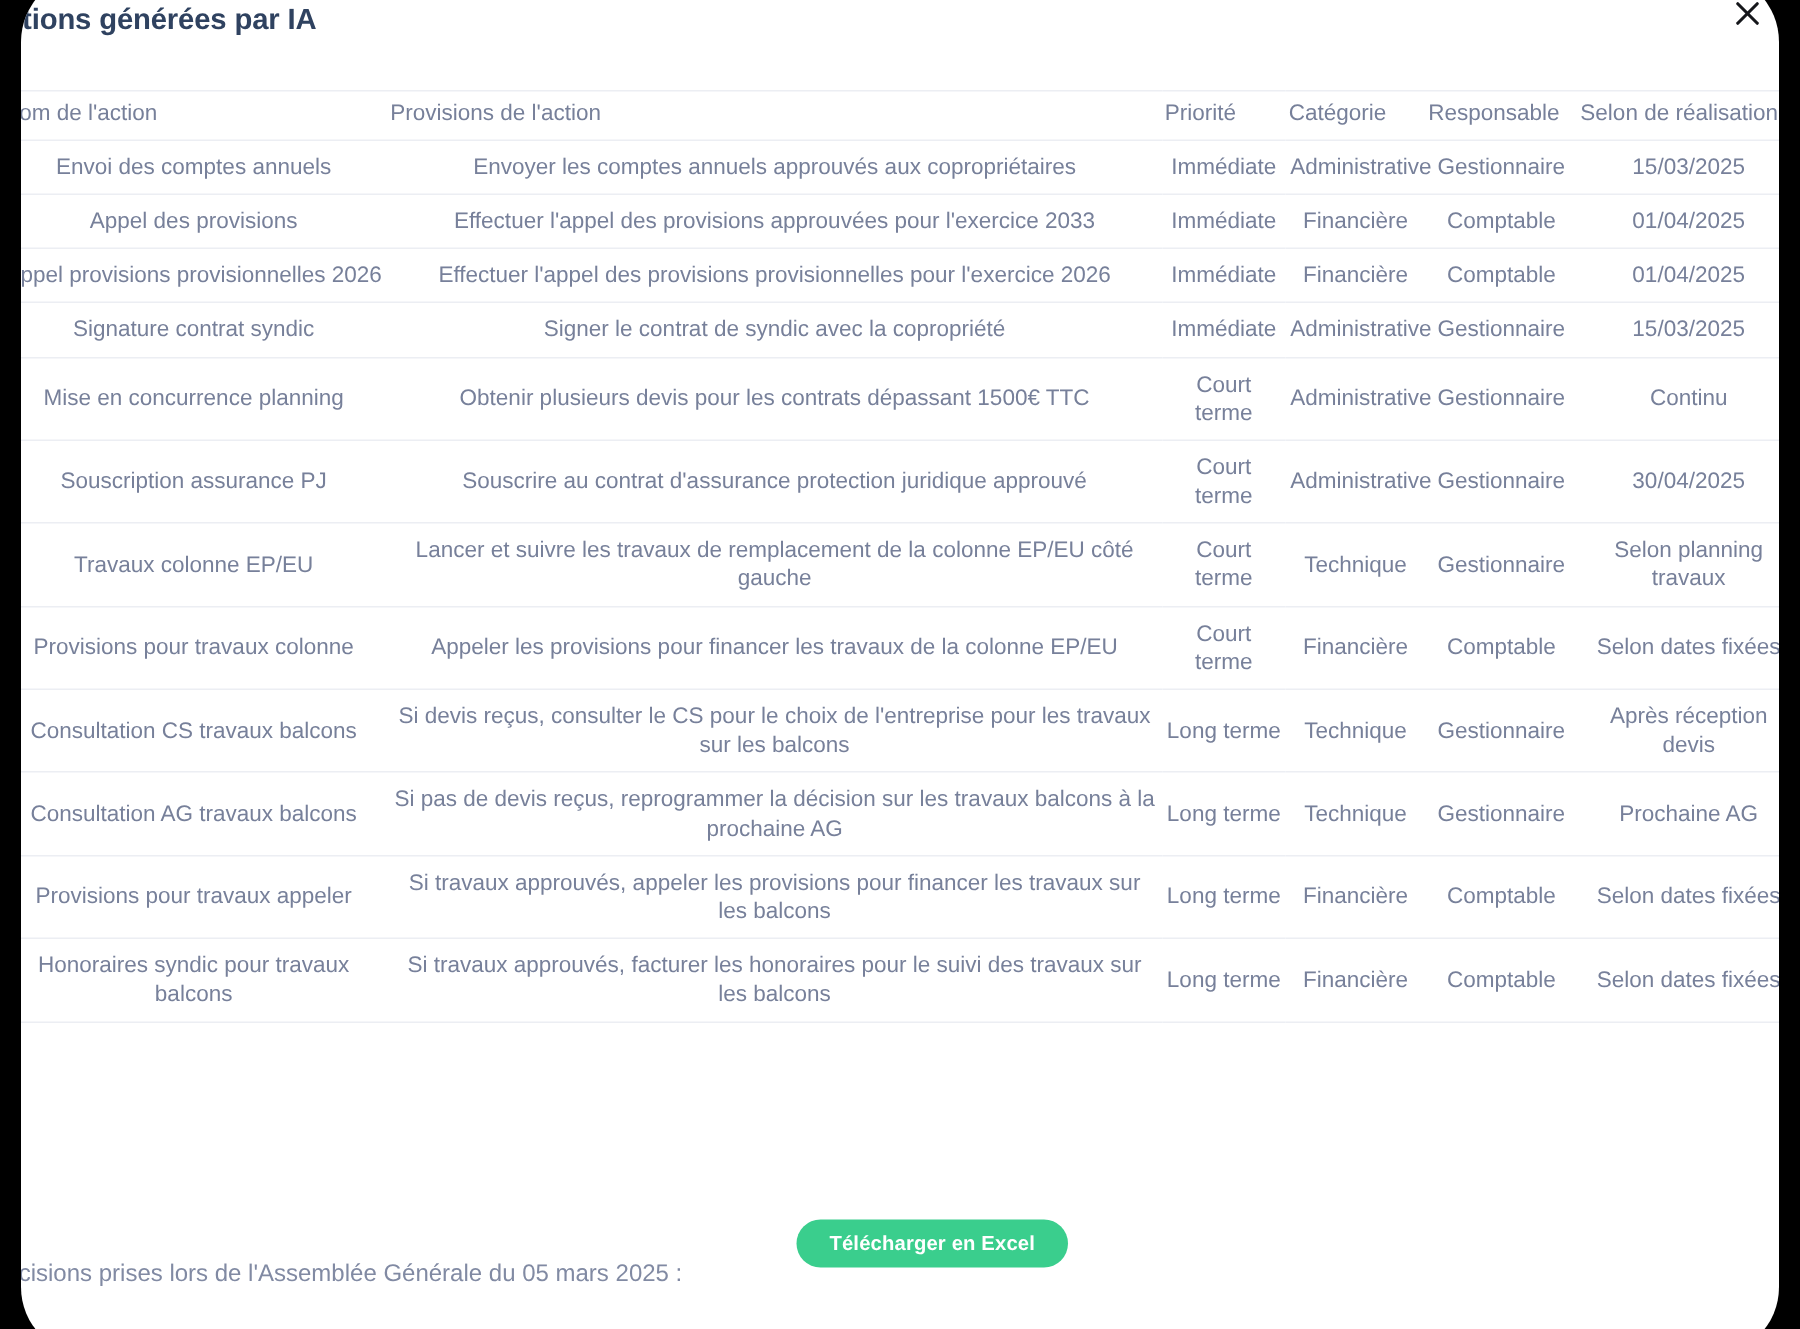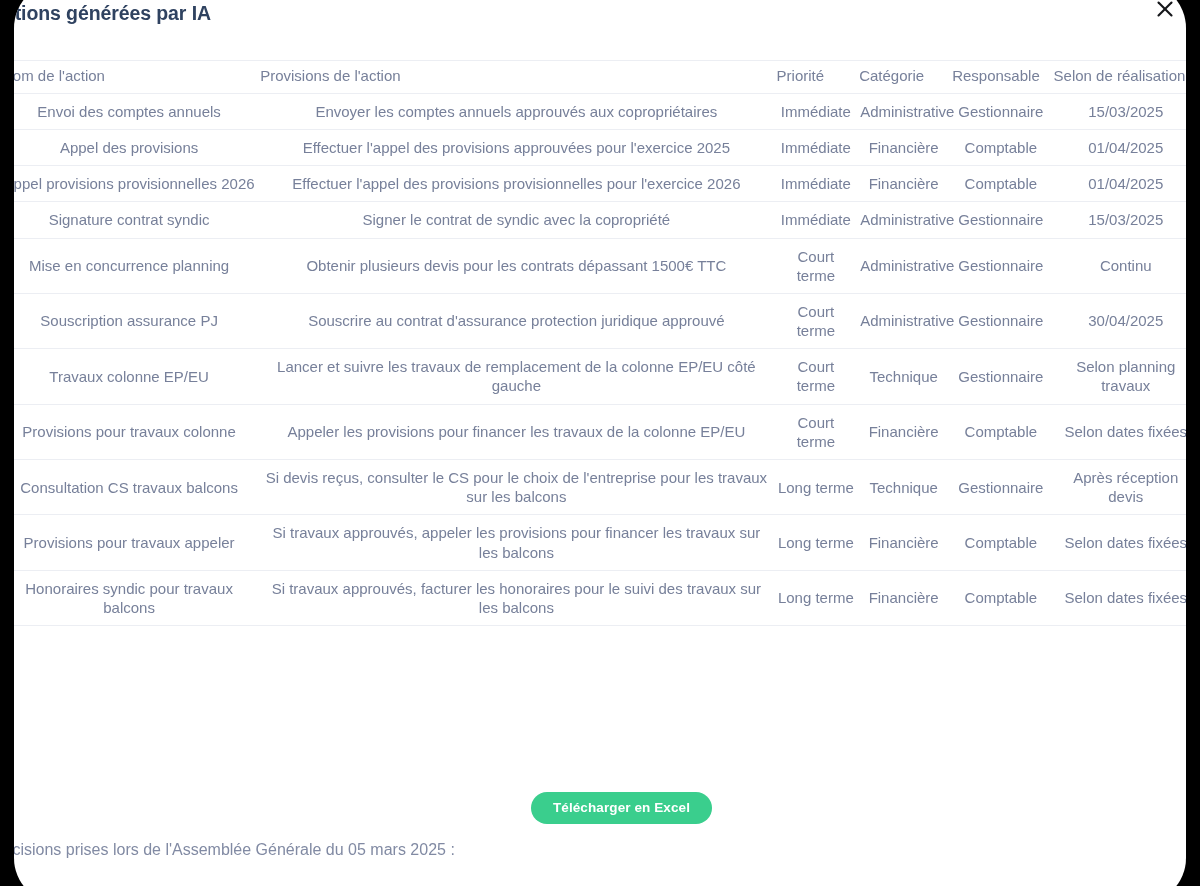--- a/index.html
+++ b/index.html
@@ -113,21 +113,21 @@
   col.c-desc  { width: 494px; }
   col.c-prio  { width: 79px;  }
   col.c-cat   { width: 89px;  }
   col.c-resp  { width: 97px;  }
   col.c-date  { width: 142px; }
 
   
   #download-row {
     position: absolute;
     left: 0;
-    top: 792px;
+    top: 813px;
     width: 1200px;
     text-align: center;
     padding-left: 43px;
   }
   #download-excel-button {
     display: inline-block;
     background: #3ace8d;
     color: #ffffff;
     border: none;
     border-radius: 17px;
@@ -192,21 +192,21 @@
               <tr>
                 <td>Envoi des comptes annuels</td>
                 <td>Envoyer les comptes annuels approuvés aux copropriétaires</td>
                 <td>Immédiate</td>
                 <td>Administrative</td>
                 <td>Gestionnaire</td>
                 <td>15/03/2025</td>
               </tr>
               <tr>
                 <td>Appel des provisions</td>
-                <td>Effectuer l'appel des provisions approuvées pour l'exercice 2025</td>
+                <td>Effectuer l'appel des provisions approuvées pour l'exercice 2033</td>
                 <td>Immédiate</td>
                 <td>Financière</td>
                 <td>Comptable</td>
                 <td>01/04/2025</td>
               </tr>
               <tr>
                 <td>Appel provisions provisionnelles 2026</td>
                 <td>Effectuer l'appel des provisions provisionnelles pour l'exercice 2026</td>
                 <td>Immédiate</td>
                 <td>Financière</td>
@@ -255,20 +255,28 @@
               </tr>
               <tr>
                 <td>Consultation CS travaux balcons</td>
                 <td>Si devis reçus, consulter le CS pour le choix de l'entreprise pour les travaux sur les balcons</td>
                 <td>Long terme</td>
                 <td>Technique</td>
                 <td>Gestionnaire</td>
                 <td>Après réception devis</td>
               </tr>
               <tr>
+                <td>Consultation AG travaux balcons</td>
+                <td>Si pas de devis reçus, reprogrammer la décision sur les travaux balcons à la prochaine AG</td>
+                <td>Long terme</td>
+                <td>Technique</td>
+                <td>Gestionnaire</td>
+                <td>Prochaine AG</td>
+              </tr>
+              <tr>
                 <td>Provisions pour travaux appeler</td>
                 <td>Si travaux approuvés, appeler les provisions pour financer les travaux sur les balcons</td>
                 <td>Long terme</td>
                 <td>Financière</td>
                 <td>Comptable</td>
                 <td>Selon dates fixées</td>
               </tr>
               <tr>
                 <td>Honoraires syndic pour travaux balcons</td>
                 <td>Si travaux approuvés, facturer les honoraires pour le suivi des travaux sur les balcons</td>

